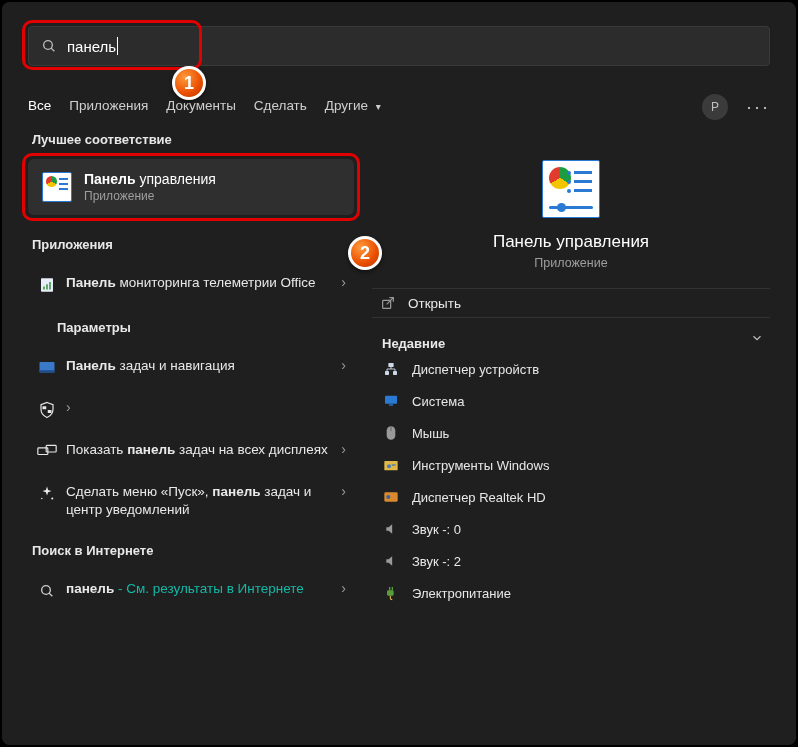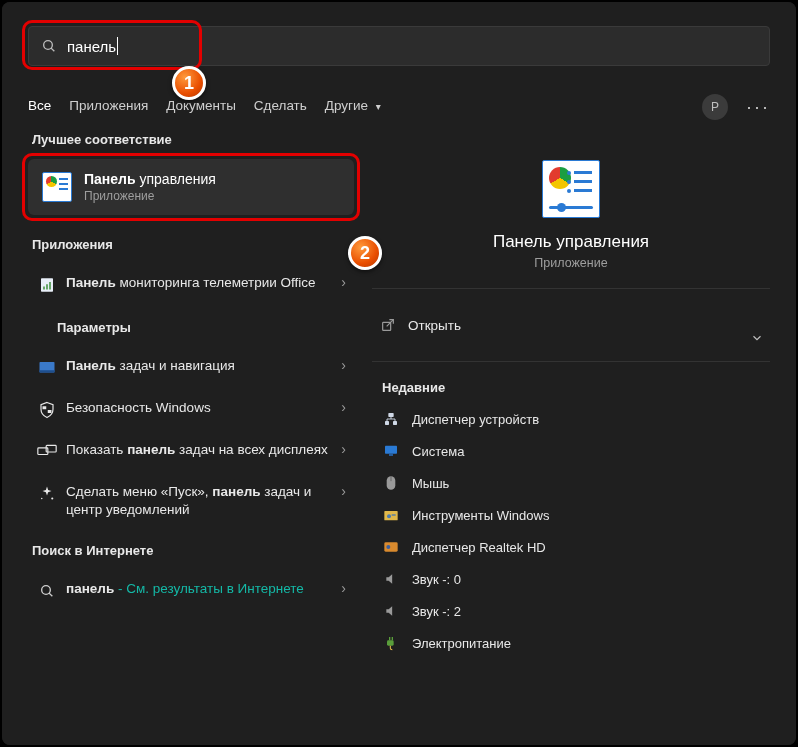--- a/index.html
+++ b/index.html
@@ -186,30 +186,30 @@
   }
   .cp-icon-lg .knob{
     position:absolute; left:14px; bottom:5px; width:9px; height:9px; border-radius:50%; background:#2a7ad4;
   }
 
   .hero-title { font-size:17px; font-weight:400; color:#fff; margin-bottom:4px; }
   .hero-sub { font-size:12.5px; color:#9e9e9e; }
 
   .action-row {
     display:flex; align-items:center; gap:12px;
-    padding: 28px 8px;
+    padding: 6px 8px;
     border-top:1px solid #333;
     border-bottom:1px solid #333;
     position:relative;
     text-align:right;
   }
   .action-row .open-icon { color:#8a8a8a; }
   .action-row .expand { margin-left:auto; color:#9a9a9a; cursor:pointer; position:absolute; right:6px; top:42px; }
 
-  .recent-head { font-size:13px; font-weight:600; margin: 18px 0 8px 10px; }
+  .recent-head { font-size:13px; font-weight:600; margin: 18px 0 2px 10px; }
   .recent-item {
     display:flex; align-items:center; gap:12px;
     padding: 7px 10px;
     font-size:13px;
     cursor:pointer;
   }
   .ri-icon { width:18px; height:18px; display:flex; align-items:center; justify-content:center; color:#a8b8d0; flex-shrink:0; }
 
   svg { display:block; }
 </style>
@@ -300,21 +300,20 @@
       </div>
 
       <div class="list-item">
         <div class="li-icon">
           <svg width="18" height="18" viewBox="0 0 24 24" fill="#e8e8e8">
                 <path d="M12 2l8 3v6c0 5-3.5 9-8 11-4.5-2-8-6-8-11V5l8-3z" fill="none" stroke="#e8e8e8" stroke-width="1.6"></path>
                 <rect x="6" y="7" width="5" height="4" fill="#e8e8e8"></rect>
                 <rect x="13" y="12" width="5" height="4" fill="#e8e8e8"></rect>
               </svg>
         </div>
-        <div class="li-text">Безопасность Windows</div>
         <div class="chev">›</div>
       </div>
 
       <div class="list-item">
         <div class="li-icon">
           <svg width="20" height="18" viewBox="0 0 24 20" fill="none" stroke="#e8e8e8" stroke-width="1.4">
                 <rect x="1" y="5" width="12" height="8" rx="1"></rect>
                 <rect x="11" y="2" width="12" height="8" rx="1"></rect>
               </svg>
         </div>

